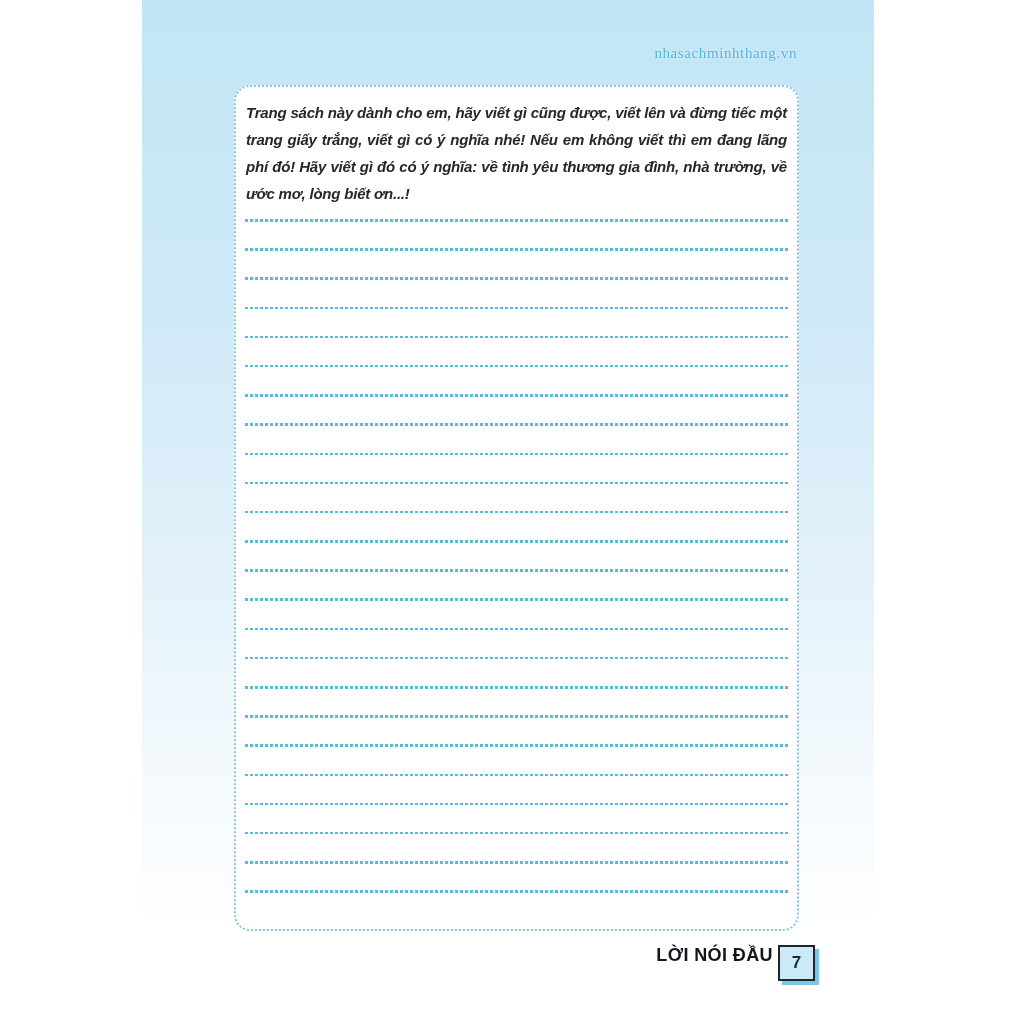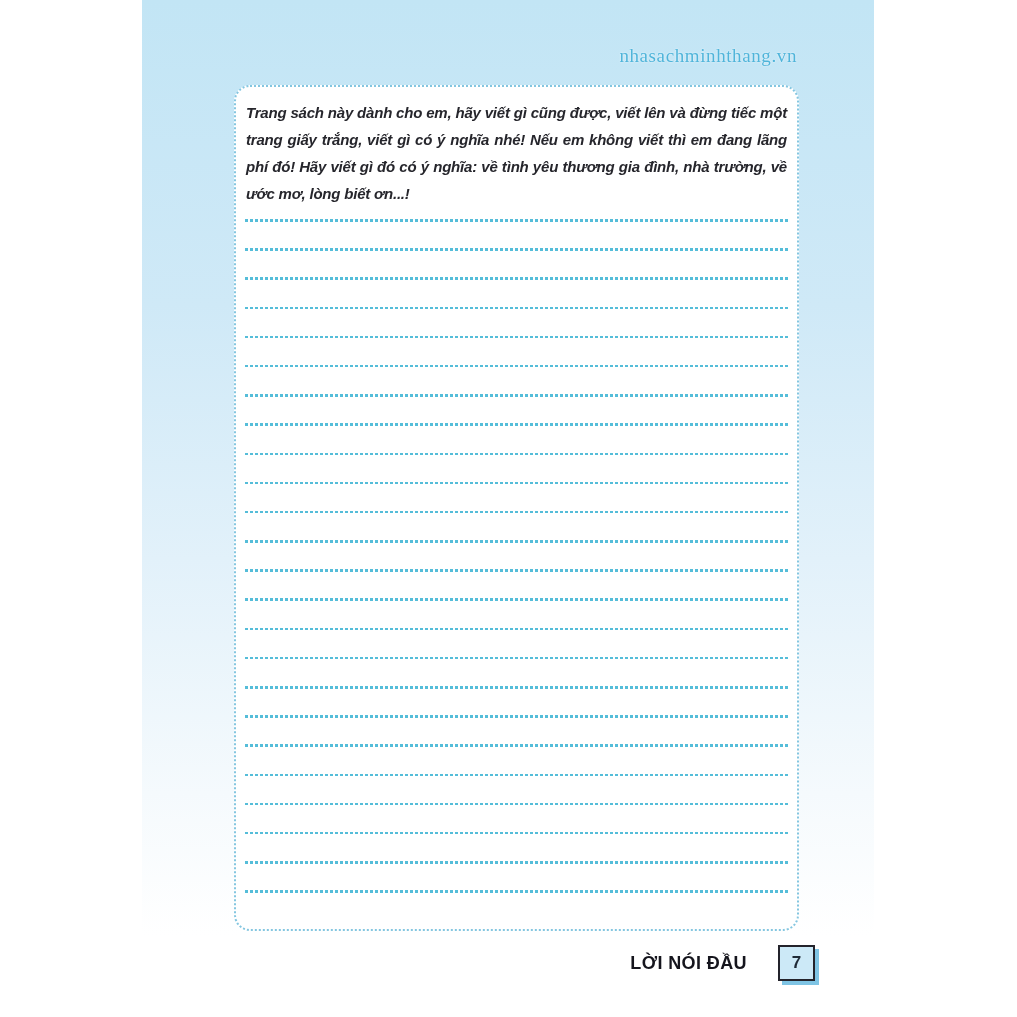--- a/index.html
+++ b/index.html
@@ -28,21 +28,21 @@
       #f5fafd 78%,
       #ffffff 92%,
       #ffffff 100%);
   }
 
   .watermark {
     position: absolute;
     top: 45px;
     right: 77px;
     font-family: "Liberation Serif", serif;
-    font-size: 19px;
+    font-size: 15px;
     letter-spacing: 0.6px;
     color: var(--watermark, #4fb4da);
     text-shadow: 0 0 2px rgba(255,255,255,0.9);
   }
 
   .note-box {
     position: absolute;
     left: 92px;
     top: 85px;
     width: 565px;
@@ -77,22 +77,22 @@
       rgba(255,255,255,0) 3px,
       rgba(255,255,255,0) 5px);
   }
   .writing-line:first-child { margin-top: 12px; }
 
   .page-footer {
     position: absolute;
     top: 945px;
     right: 59px;
     display: flex;
-    align-items: center;
-    gap: 31px;
+    align-items: flex-start;
+    gap: 5px;
   }
 
   .footer-title {
     font-family: "Liberation Sans", sans-serif;
     font-weight: 700;
     font-size: 18px;
     letter-spacing: 0.4px;
     color: var(--footer-text, #15151d);
   }
 

